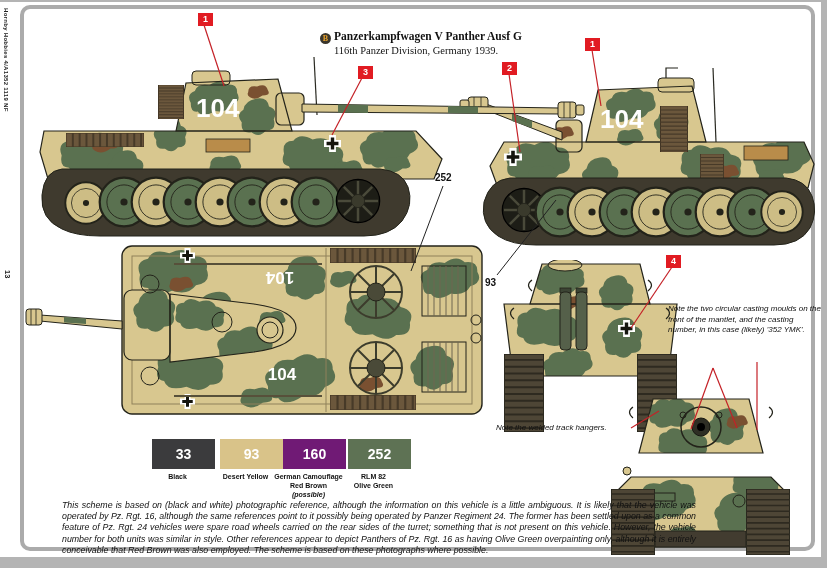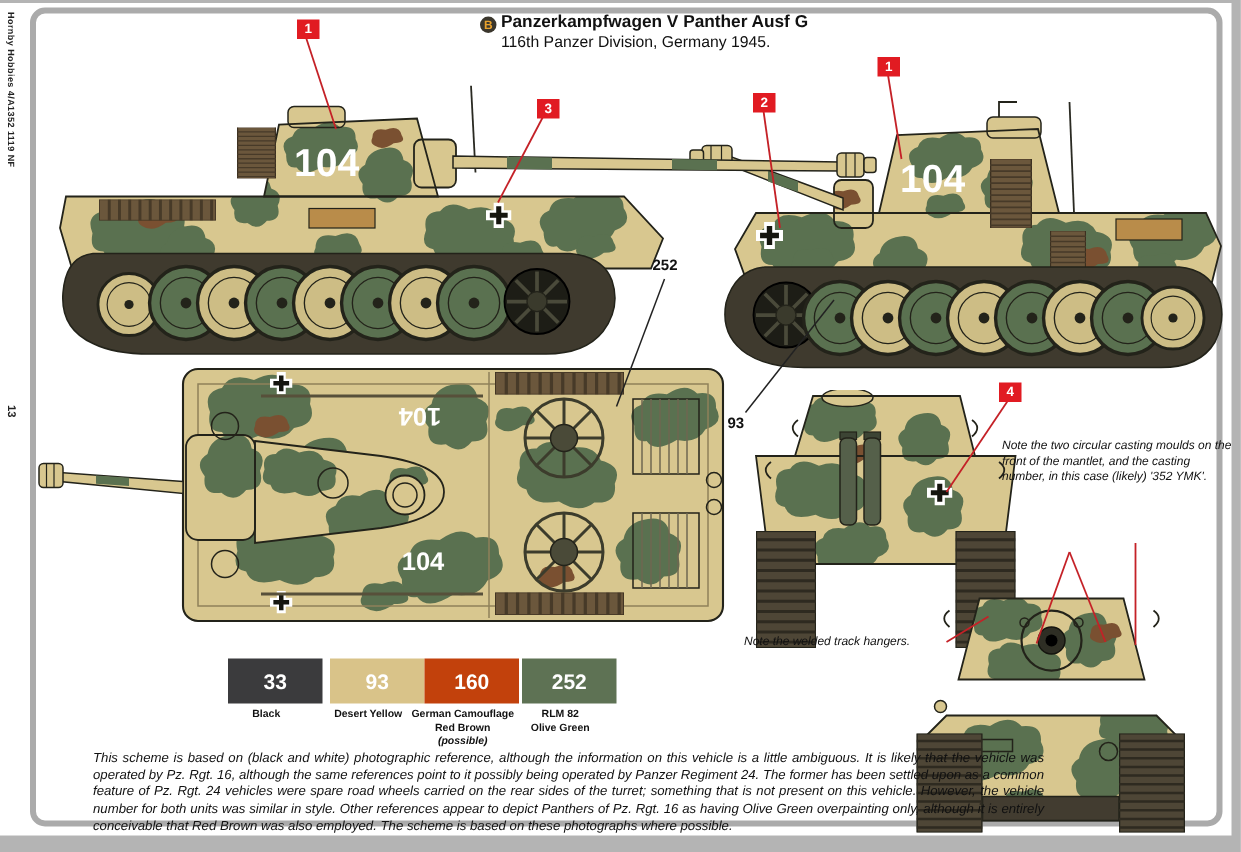--- a/index.html
+++ b/index.html
@@ -2,21 +2,21 @@
 <html><head>
 <meta charset="utf-8">
 <style>
   html,body{margin:0;padding:0;background:#b4b4b4;font-family:"Liberation Sans",sans-serif;}
   .page{position:relative;width:827px;height:568px;overflow:hidden;background:#b4b4b4;}
   .paper{position:absolute;left:0;top:2px;width:821px;height:555px;background:#ffffff;}
   .frame{position:absolute;left:20px;top:5px;width:787px;height:538px;border:4px solid #ababab;border-radius:10px;}
   .abs{position:absolute;}
   .edge-imprint{left:3px;top:8px;writing-mode:vertical-rl;font-size:6px;font-weight:bold;color:#222;letter-spacing:.3px;white-space:nowrap;}
   .page-num{left:3px;top:270px;writing-mode:vertical-rl;font-size:7.5px;font-weight:bold;color:#222;}
-  .header{left:320px;top:9px;width:280px;font-size:10.5px;color:#111;line-height:13px;}
+  .header{left:320px;top:30px;width:280px;font-size:10.5px;color:#111;line-height:13px;font-family:Liberation Serif, serif;}
   .header .t{font-weight:bold;font-size:11.5px;}
   .badge{display:inline-block;width:11px;height:11px;border-radius:50%;background:#3a362c;color:#e8a12c;font-size:8px;font-weight:bold;text-align:center;line-height:11px;vertical-align:-1px;margin-right:3px;}
   .header .sub{margin-left:14px;}
   .co{position:absolute;width:15px;height:13px;background:#e11b22;color:#fff;font-size:9px;font-weight:bold;text-align:center;line-height:13px;z-index:6;}
   .pref{position:absolute;font-size:10px;font-weight:bold;color:#111;z-index:6;}
   .note{position:absolute;font-style:italic;font-size:8px;line-height:10.5px;color:#111;z-index:6;}
   .sw{position:absolute;top:439px;width:51px;}
   .sw-box{width:63px;height:30px;text-align:center;line-height:30px;color:#fff;font-size:14px;font-weight:bold;}
   .sw-label{position:absolute;top:33px;left:-15px;width:81px;text-align:center;font-size:7px;font-weight:bold;line-height:9px;color:#111;}
   .sw-label .it{font-style:italic;}
@@ -329,49 +329,49 @@
       <path d="M443,186 L411,271"></path>
       <path d="M497,275 L556,200"></path>
     </g>
   </svg>
 
   <div class="abs edge-imprint">Hornby Hobbies 4/A1352 1119 NF</div>
   <div class="abs page-num">13</div>
 
   <div class="abs header">
     <div class="t"><span class="badge">B</span><span>Panzerkampfwagen V Panther Ausf G</span></div>
-    <div class="sub">116th Panzer Division, Germany 1945.</div>
+    <div class="sub">116th Panzer Division, Germany 1939.</div>
   </div>
 
   <div class="co" style="left:198px;top:13px">1</div>
   <div class="co" style="left:358px;top:66px">3</div>
   <div class="co" style="left:502px;top:62px">2</div>
   <div class="co" style="left:585px;top:38px">1</div>
   <div class="co" style="left:666px;top:255px">4</div>
 
   <div class="pref" style="left:435px;top:172px">252</div>
   <div class="pref" style="left:485px;top:277px">93</div>
 
-  <div class="note" style="left:668px;top:292px;width:155px">Note the two circular casting moulds on the front of the mantlet, and the casting number, in this case (likely) '352 YMK'.</div>
+  <div class="note" style="left:668px;top:304px;width:155px">Note the two circular casting moulds on the front of the mantlet, and the casting number, in this case (likely) '352 YMK'.</div>
   <div class="note" style="left:496px;top:423px;width:140px">Note the welded track hangers.</div>
 
   <div class="sw" style="left:152px">
     <div class="sw-box" style="background: rgb(59, 59, 61);"><span>33</span></div>
     <div class="sw-label">
         <div>Black</div>
       </div>
   </div>
   <div class="sw" style="left:220px">
     <div class="sw-box" style="background: rgb(217, 195, 137);"><span>93</span></div>
     <div class="sw-label">
         <div>Desert Yellow</div>
       </div>
   </div>
   <div class="sw" style="left:283px">
-    <div class="sw-box" style="background: #c2410c;"><span>160</span></div>
+    <div class="sw-box" style="background: #701a75;"><span>160</span></div>
     <div class="sw-label">
         <div>German Camouflage</div>
         <div>Red Brown</div>
         <div class="it">(possible)</div>
       </div>
   </div>
   <div class="sw" style="left:348px">
     <div class="sw-box" style="background: rgb(94, 114, 84);"><span>252</span></div>
     <div class="sw-label">
         <div>RLM 82</div>

